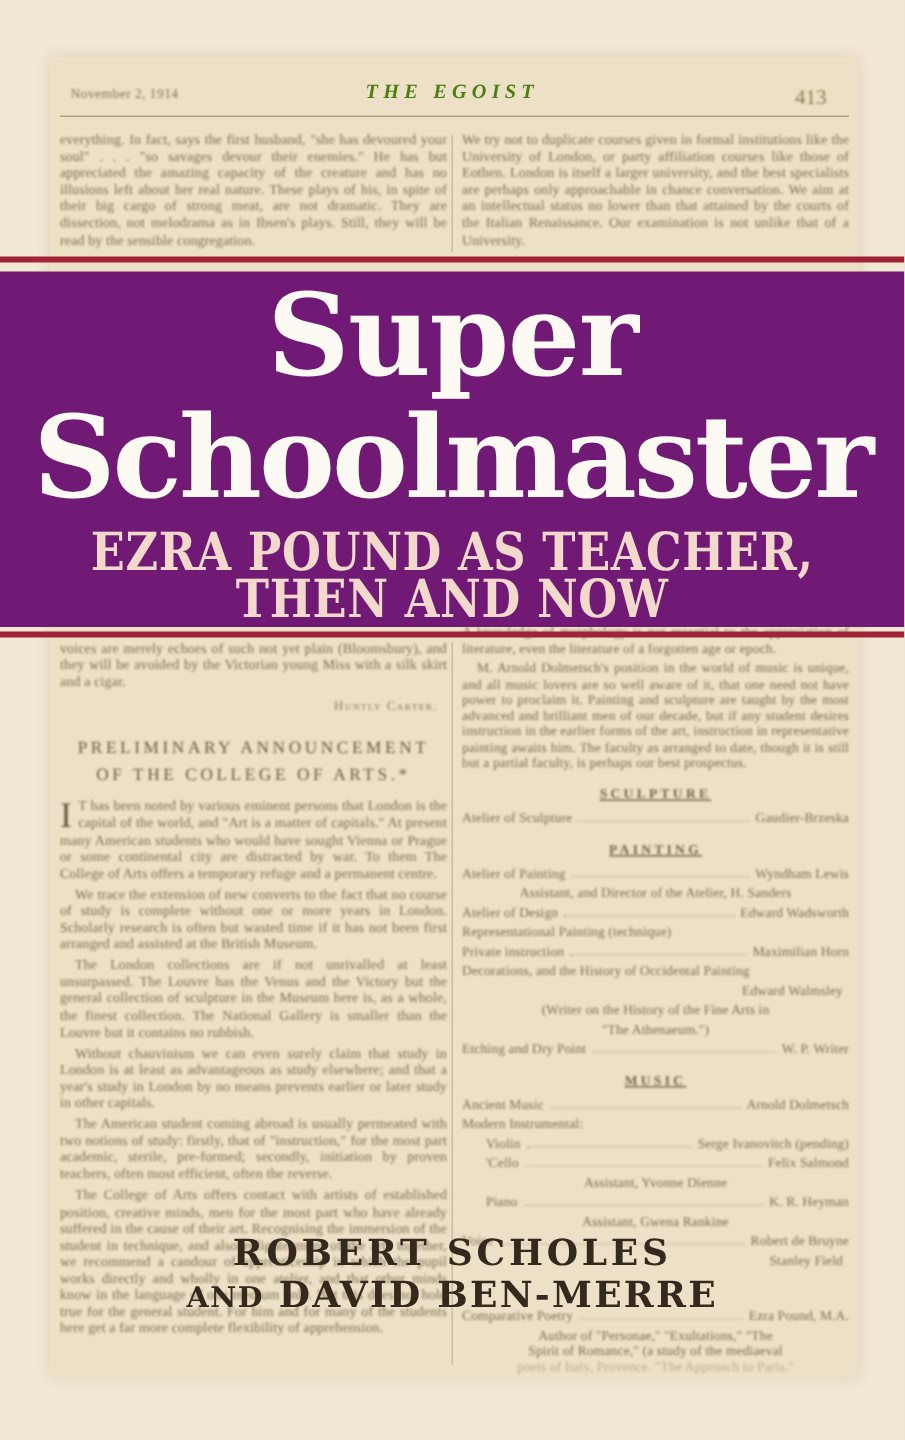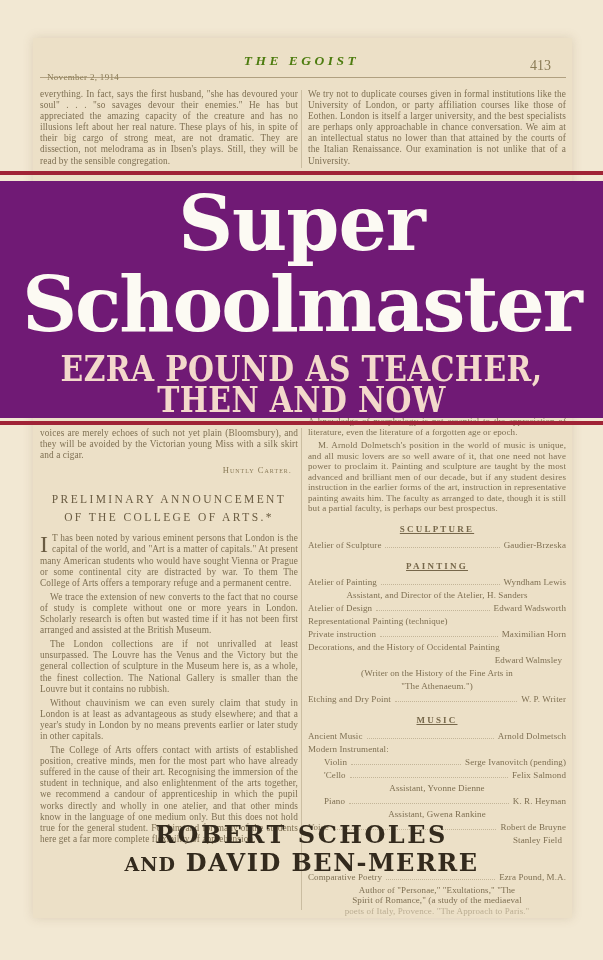--- a/index.html
+++ b/index.html
@@ -1,21 +1,21 @@
 <!DOCTYPE html>
 <html><head>
 <meta charset="utf-8">
 <style>
   html,body{margin:0;padding:0;background:#f2e8d3;}
   .root{position:relative;width:603px;height:960px;background:#f2e8d3;overflow:hidden;
         font-family:"Liberation Serif",serif;}
   .page{position:absolute;left:33px;top:38px;width:539px;height:880px;background:#ece0c7;
         box-shadow:0 0 10px rgba(120,95,60,.18);}
   
-  .np-date{position:absolute;left:47px;top:72px;font-size:9px;color:#857650;filter:blur(.6px);letter-spacing:.3px;}
+  .np-date{position:absolute;left:47px;top:57px;font-size:9px;color:#857650;filter:blur(.6px);letter-spacing:.3px;}
   .np-masthead{position:absolute;left:0;top:53px;width:603px;text-align:center;font-size:13.5px;
         font-style:italic;font-weight:bold;letter-spacing:3.5px;color:#4d7c0f;filter:blur(.5px);}
   .np-pagenum{position:absolute;left:530px;top:58px;font-size:14px;color:#8a7b55;filter:blur(.7px);}
   .np-rule{position:absolute;left:40px;top:77px;width:526px;height:1px;background:#9c8b69;opacity:.75;filter:blur(.3px);}
   .col-rule{position:absolute;left:301px;width:1px;background:#8d7d5c;opacity:.35;filter:blur(.4px);}
   .col-rule.seg1{top:90px;height:78px;}
   .col-rule.seg2{top:428px;height:482px;}
   
   .np{font-size:9.3px;line-height:11.1px;color:#7e6f52;text-align:justify;
       filter:blur(.55px);letter-spacing:.1px;}
@@ -88,20 +88,21 @@
     <div class="np-h1">
       <span>PRELIMINARY ANNOUNCEMENT</span><br>
       <span>OF THE COLLEGE OF ARTS.*</span>
     </div>
     <p>
       <span class="dropcap">I</span><span>T has been noted by various eminent persons that London is the capital of the world, and "Art is a matter of capitals." At present many American students who would have sought Vienna or Prague or some continental city are distracted by war. To them The College of Arts offers a temporary refuge and a permanent centre.</span>
     </p>
     <p class="ind">We trace the extension of new converts to the fact that no course of study is complete without one or more years in London. Scholarly research is often but wasted time if it has not been first arranged and assisted at the British Museum.</p>
     <p class="ind">The London collections are if not unrivalled at least unsurpassed. The Louvre has the Venus and the Victory but the general collection of sculpture in the Museum here is, as a whole, the finest collection. The National Gallery is smaller than the Louvre but it contains no rubbish.</p>
     <p class="ind">Without chauvinism we can even surely claim that study in London is at least as advantageous as study elsewhere; and that a year's study in London by no means prevents earlier or later study in other capitals.</p>
+    <p class="ind">The American student coming abroad is usually permeated with two notions of study: firstly, that of "instruction," for the most part academic, sterile, pre-formed; secondly, initiation by proven teachers, often most efficient, often the reverse.</p>
     <p class="ind">The College of Arts offers contact with artists of established position, creative minds, men for the most part who have already suffered in the cause of their art. Recognising the immersion of the student in technique, and also enlightenment of the arts together, we recommend a candour of apprenticeship in which the pupil works directly and wholly in one atelier, and that other minds know in the language of one medium only. But this does not hold true for the general student. For him and for many of the students here get a far more complete flexibility of apprehension.</p>
   </div>
 
   <div class="np col br">
     <p>A knowledge of morphology is not essential to the appreciation of literature, even the literature of a forgotten age or epoch.</p>
     <p class="ind">M. Arnold Dolmetsch's position in the world of music is unique, and all music lovers are so well aware of it, that one need not have power to proclaim it. Painting and sculpture are taught by the most advanced and brilliant men of our decade, but if any student desires instruction in the earlier forms of the art, instruction in representative painting awaits him. The faculty as arranged to date, though it is still but a partial faculty, is perhaps our best prospectus.</p>
 
     <div class="sec-h">SCULPTURE</div>
     <div class="dir-row">
       <span class="dl">Atelier of Sculpture</span>

